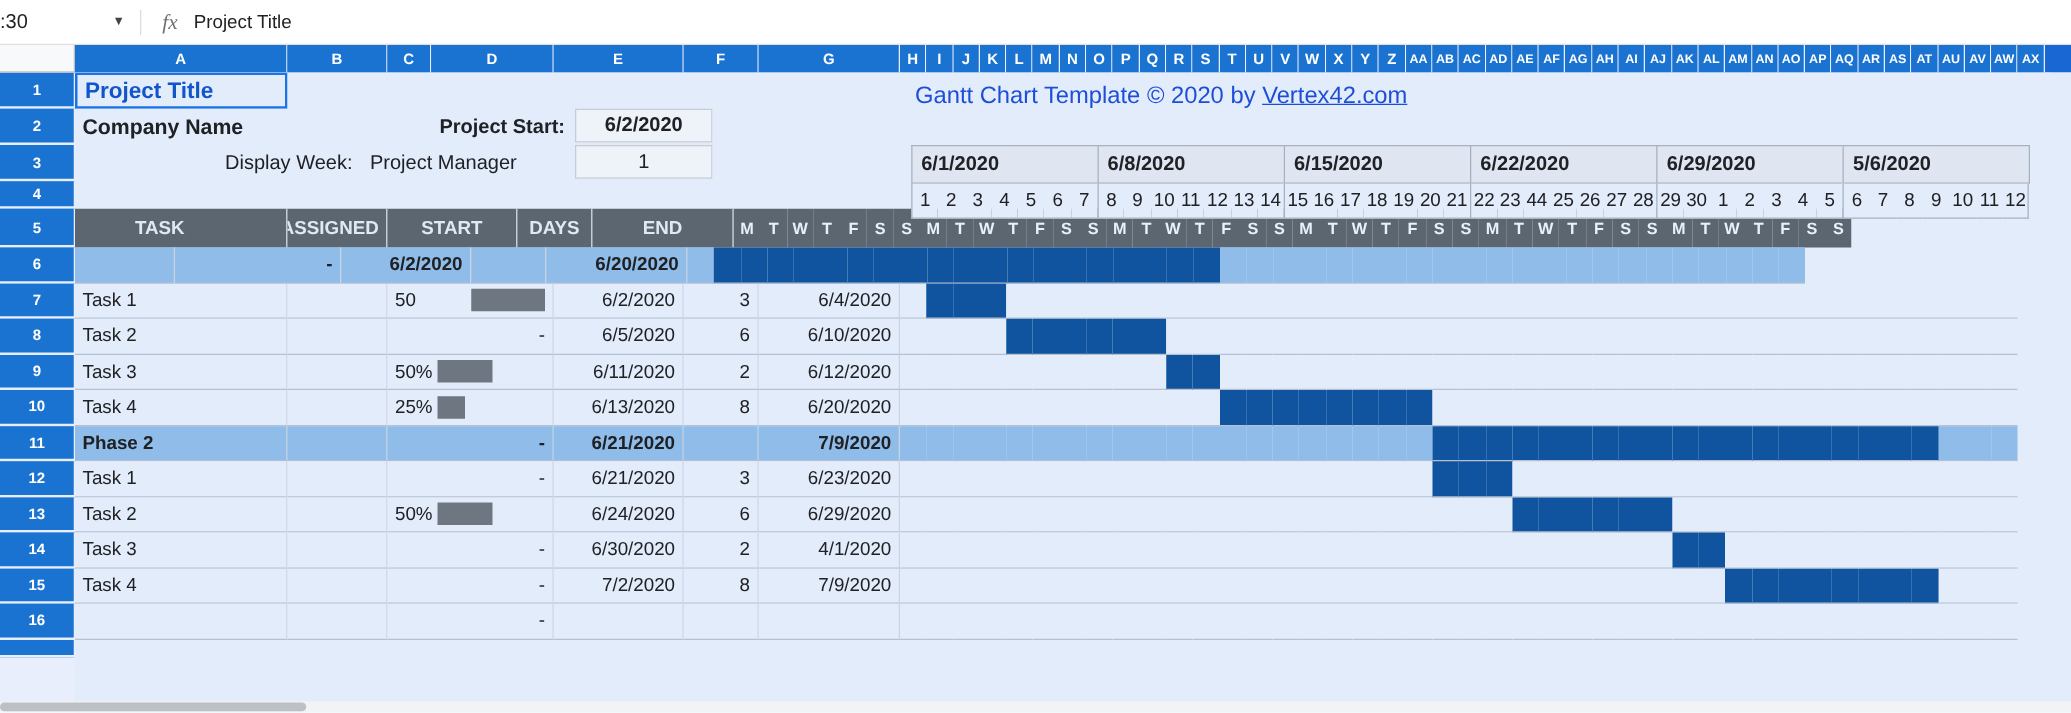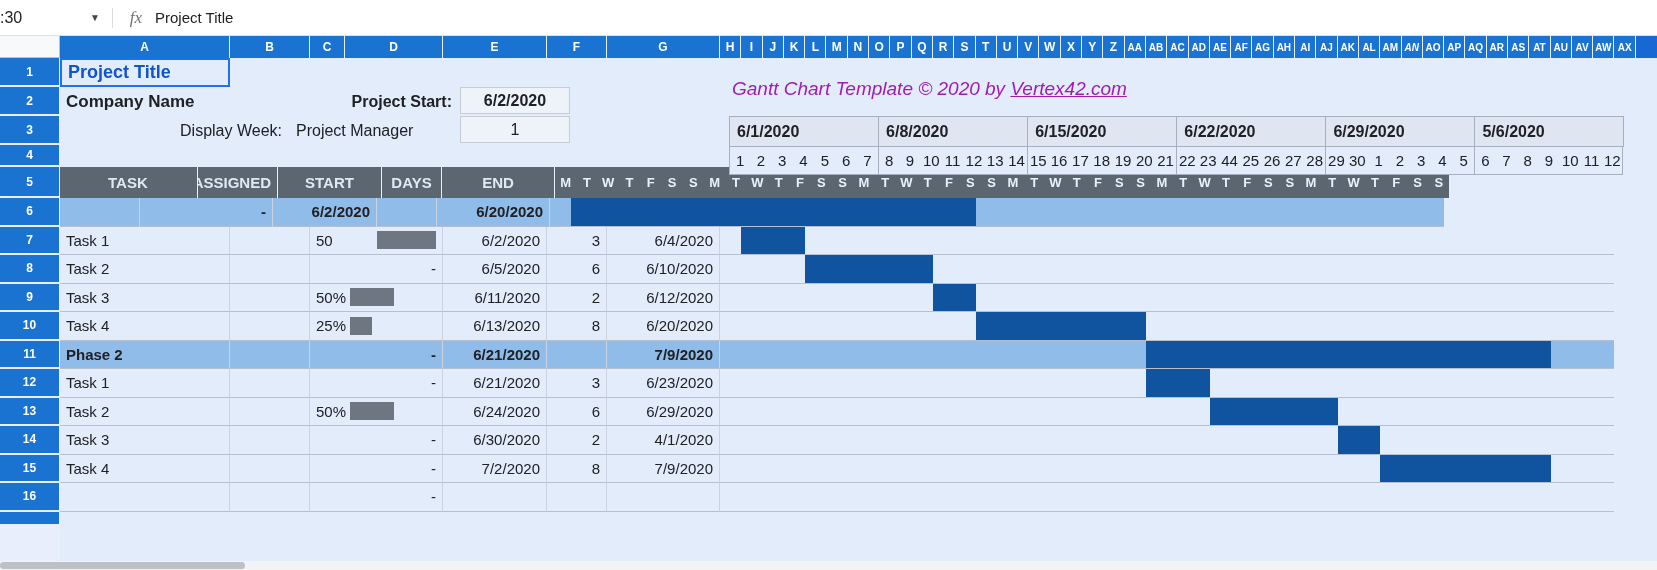--- a/index.html
+++ b/index.html
@@ -124,23 +124,23 @@
     justify-content:center;
     background:#eef2f9;
     border:1px solid #c7ccd4;
     font-weight:bold; font-size:16px;
     height: 27px;
   }
   .value-box.thin { font-weight:normal; }
 
   
   #watermark {
-    position:absolute; top:20px; left:672px;
-    font-size:19px; color:#a21caf;
-    white-space:nowrap; pointer-events:none;font-style:italic;
+    position:absolute; top:8px; left:672px;
+    font-size:19px; color:#1d4ed8;
+    white-space:nowrap; pointer-events:none;
   }
   #watermark u { text-decoration: underline; }
 
   
   #week-band {
     position:absolute; left:669px; top:58px;
     display:flex; height:31px;
   }
   .week-cell {
     border:1px solid #a7b0be;
@@ -273,21 +273,21 @@
         <div class="colh" style="width: 21.3px; font-size: 10px;">AD</div>
         <div class="colh" style="width: 21.3px; font-size: 10px;">AE</div>
         <div class="colh" style="width: 21.3px; font-size: 10px;">AF</div>
         <div class="colh" style="width: 21.3px; font-size: 10px;">AG</div>
         <div class="colh" style="width: 21.3px; font-size: 10px;">AH</div>
         <div class="colh" style="width: 21.3px; font-size: 10px;">AI</div>
         <div class="colh" style="width: 21.3px; font-size: 10px;">AJ</div>
         <div class="colh" style="width: 21.3px; font-size: 10px;">AK</div>
         <div class="colh" style="width: 21.3px; font-size: 10px;">AL</div>
         <div class="colh" style="width: 21.3px; font-size: 10px;">AM</div>
-        <div class="colh" style="width: 21.3px; font-size: 10px; font-style: italic;">AN</div>
+        <div class="colh" style="width: 21.3px; font-size: 10px;">AN</div>
         <div class="colh" style="width: 21.3px; font-size: 10px;">AO</div>
         <div class="colh" style="width: 21.3px; font-size: 10px;">AP</div>
         <div class="colh" style="width: 21.3px; font-size: 10px;">AQ</div>
         <div class="colh" style="width: 21.3px; font-size: 10px;">AR</div>
         <div class="colh" style="width: 21.3px; font-size: 10px;">AS</div>
         <div class="colh" style="width: 21.3px; font-size: 10px;">AT</div>
         <div class="colh" style="width: 21.3px; font-size: 10px;">AU</div>
         <div class="colh" style="width: 21.3px; font-size: 10px;">AV</div>
         <div class="colh" style="width: 21.3px; font-size: 10px;">AW</div>
         <div class="colh" style="width: 21.3px; font-size: 10px;">AX</div>
@@ -333,21 +333,21 @@
         <div class="cell manager">Project Manager</div>
         <div class="cell value-box thin">1</div>
         <div class="cell" style="width:1100px;"></div>
       </div>
 
       <div class="grid-row r-4">
         <div class="cell" style="width:1597px;"></div>
       </div>
 
       <div class="grid-row r-5">
-        <div class="hdr-cell" style="width:138px;padding-left:48px;">TASK</div>
+        <div class="hdr-cell" style="width:170px;padding-left:48px;">TASK</div>
         <div class="hdr-cell" style="width:80px; justify-content:flex-end;">ASSIGNED</div>
         <div class="hdr-cell c" style="width:104px;">START</div>
         <div class="hdr-cell c" style="width:60px;">DAYS</div>
         <div class="hdr-cell c" style="width:113px;">END</div>
         <div id="dow-strip" style="display:flex;height:100%;">
             <div class="dow" style="width: 21.3px;">M</div>
             <div class="dow" style="width: 21.3px;">T</div>
             <div class="dow" style="width: 21.3px;">W</div>
             <div class="dow" style="width: 21.3px;">T</div>
             <div class="dow" style="width: 21.3px;">F</div>

